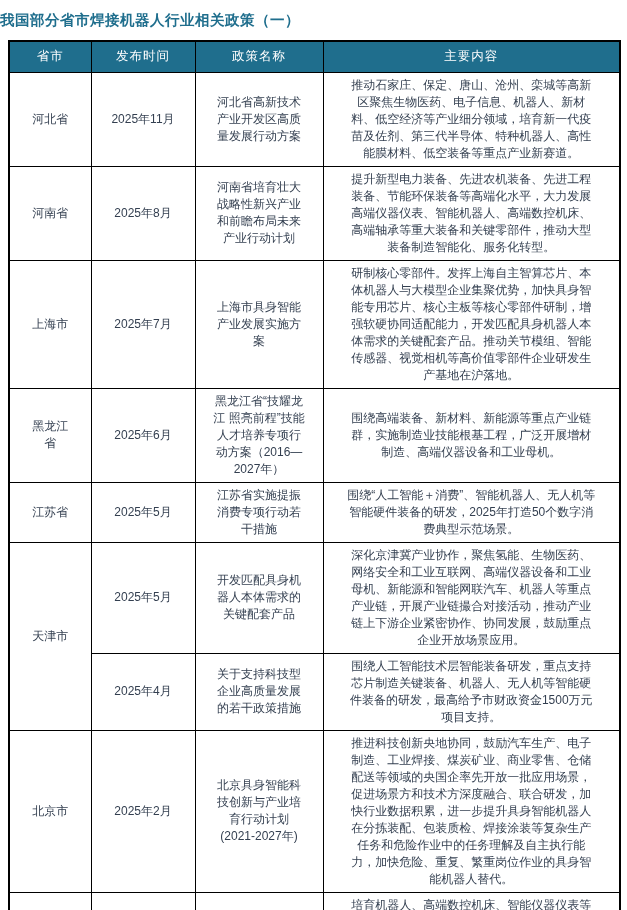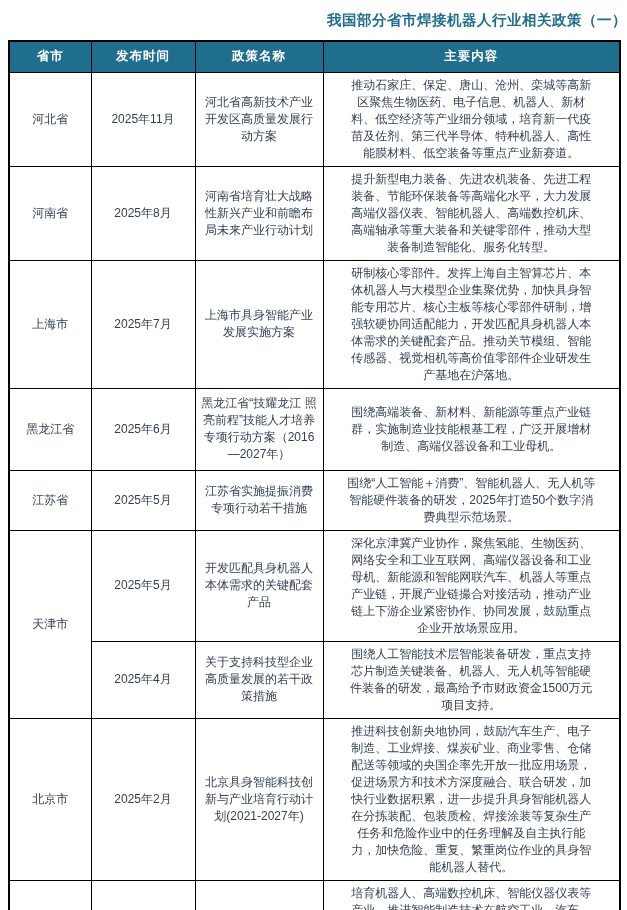--- a/index.html
+++ b/index.html
@@ -5,21 +5,21 @@
   * { margin: 0; padding: 0; box-sizing: border-box; }
   html, body { background: #ffffff; }
   body {
     width: 627px;
     height: 910px;
     font-family: "Liberation Sans", "DejaVu Sans", sans-serif;
     overflow: hidden;
   }
   .page { width: 627px; height: 910px; background: #ffffff; }
   .page-title {
-    text-align: right;
+    text-align: left;
     font-size: 14.5px;
     font-weight: bold;
     color: #1f6e8d;
     padding-top: 11px;
     padding-bottom: 10px;
     letter-spacing: 0.5px;
   }
   table.policy-table {
     border-collapse: collapse;
     table-layout: fixed;
@@ -32,30 +32,30 @@
   col.c-policy   { width: 128px; }
   col.c-content  { width: 297px; }
   th, td {
     border: 1px solid #000000;
     vertical-align: middle;
     text-align: center;
   }
   th {
     background: #1f6e8d;
     color: #ffffff;
-    font-weight: bold;
+    font-weight: normal;
     font-size: 12.5px;
     height: 31px;
     letter-spacing: 1px;
   }
   td {
     font-size: 12px;
     color: #333f50;
     line-height: 17px;
-    padding: 4px 5px;
+    padding: 4px 17px;
   }
   td.cell-content { padding: 4px 23px; }
   tr.r-hebei        { height: 80px; }
   tr.r-henan        { height: 80px; }
   tr.r-shanghai     { height: 90px; }
   tr.r-heilongjiang { height: 82px; }
   tr.r-jiangsu      { height: 45px; }
   tr.r-tianjin-1    { height: 88px; }
   tr.r-tianjin-2    { height: 56px; }
   tr.r-beijing      { height: 140px; }

